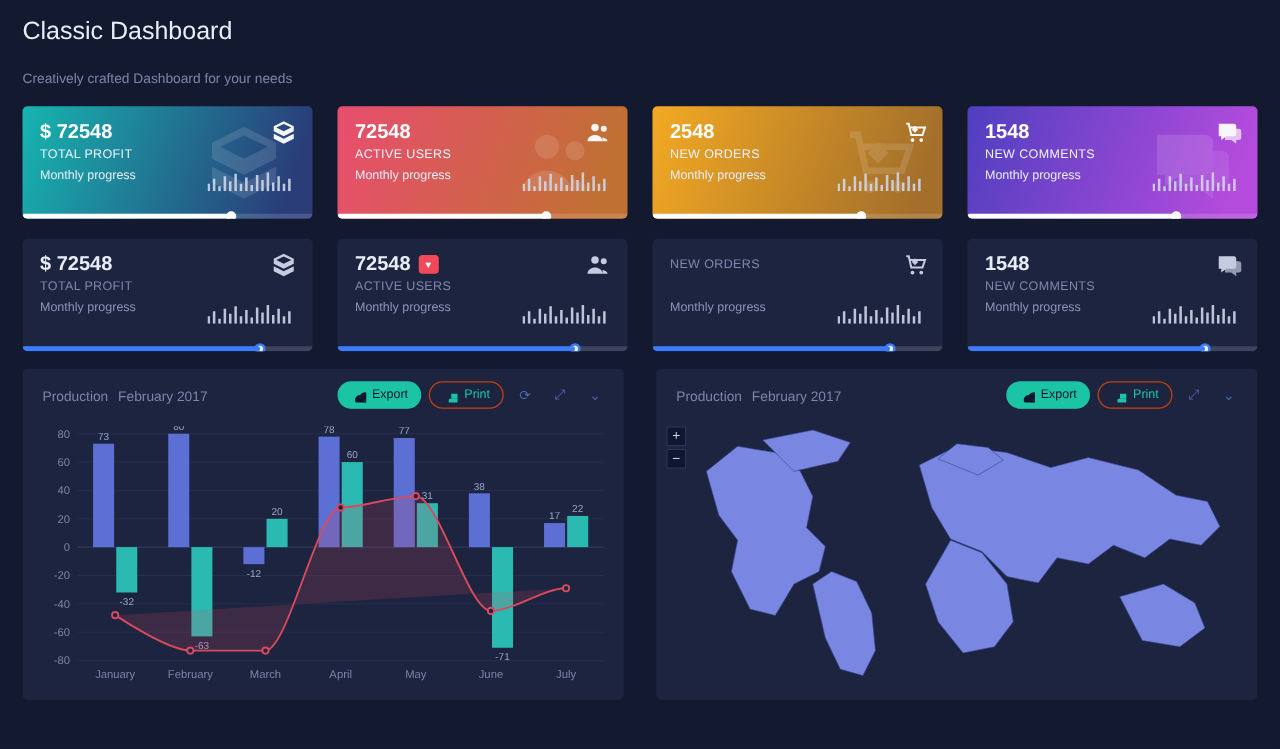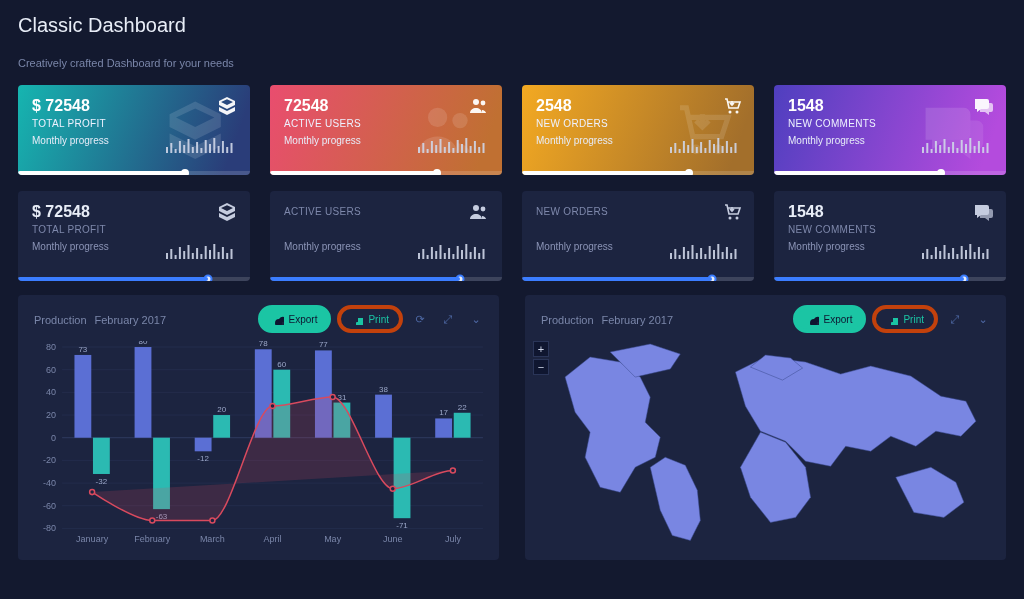--- a/index.html
+++ b/index.html
@@ -29,21 +29,21 @@
   .badge{display:inline-block;vertical-align:middle;margin-left:6px;padding:3px 6px;border-radius:3px;font-size:8px;color:#fff}
   .bd-red{background:#f04a5a}.bd-grn{background:#1bc5a4}
   .ghost{position:absolute;right:10px;top:10px;opacity:.12;pointer-events:none}
 
   .panel-row{display:flex;gap:26px;margin-top:14px}
   .panel{flex:1;background:#1c2440;border-radius:4px;padding:10px 12px 8px;height:265px;position:relative}
   .panel-h{display:flex;align-items:center;justify-content:space-between}
   .panel-h .t{font-size:14px;color:#e8edf7;font-weight:400}
   .panel-h .t span{font-size:11px;color:#7a86a9;margin-left:4px;font-weight:400}
   .tools{display:flex;align-items:center;gap:6px}
-  .btn{border:4px solid #c2410c;color:#1bc5a4;background:transparent;border-radius:14px;font-size:10px;padding:4px 10px;display:inline-flex;align-items:center;gap:5px;cursor:pointer}
+  .btn{border:1px solid #c2410c;color:#1bc5a4;background:transparent;border-radius:14px;font-size:10px;padding:4px 10px;display:inline-flex;gap:5px;cursor:pointer}
   .btn.solid{background:#1bc5a4;color:#0e1530;border-color:#1bc5a4}
   .tico{width:22px;height:22px;border-radius:4px;display:inline-flex;align-items:center;justify-content:center;color:#4f6aa7;cursor:pointer;font-size:11px}
   .chart{position:absolute;left:10px;right:10px;top:46px;bottom:8px}
   .zoom{position:absolute;left:8px;top:46px;display:flex;flex-direction:column;gap:2px}
   .zoom button{width:16px;height:16px;background:#0f1630;color:#cfd6e8;border:1px solid #2a3558;font-size:11px;line-height:12px;cursor:pointer}
   .map{position:absolute;left:10px;right:10px;top:42px;bottom:8px}
 </style>
 </head>
 <body>
 
@@ -262,20 +262,21 @@
         </span>
       </div>
     <div class="bar">
         <span class="knob"></span>
       </div>
   </div>
   <div class="card plain">
     <span class="ico"><svg width="22" height="22">
           <use href="#i-users"></use>
         </svg></span>
+    <div class="val"><span>72548</span><span class="badge bd-red">▾</span></div>
     <div class="lbl">ACTIVE USERS</div>
     <div class="foot">
         <span class="mp">Monthly progress</span>
         <span class="spark">
           <svg width="70" height="18">
             <rect x="0" y="12" width="2" height="6" fill="currentColor" opacity=".9"></rect>
             <rect x="4.3" y="8" width="2" height="10" fill="currentColor" opacity=".9"></rect>
             <rect x="8.6" y="14" width="2" height="4" fill="currentColor" opacity=".9"></rect>
             <rect x="12.899999999999999" y="6" width="2" height="12" fill="currentColor" opacity=".9"></rect>
             <rect x="17.2" y="10" width="2" height="8" fill="currentColor" opacity=".9"></rect>

